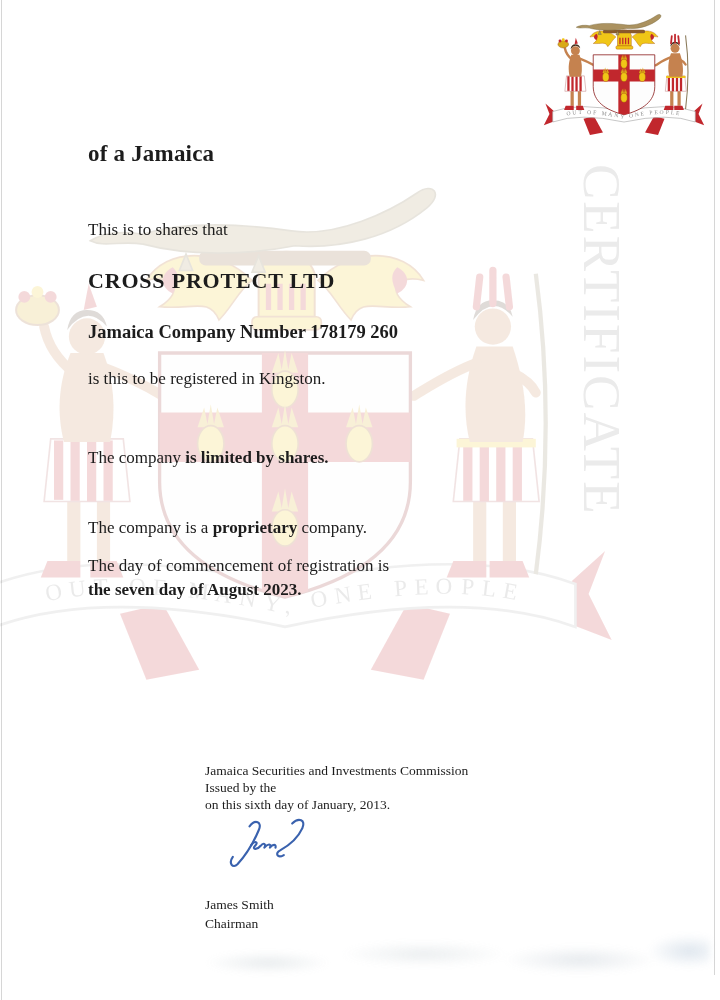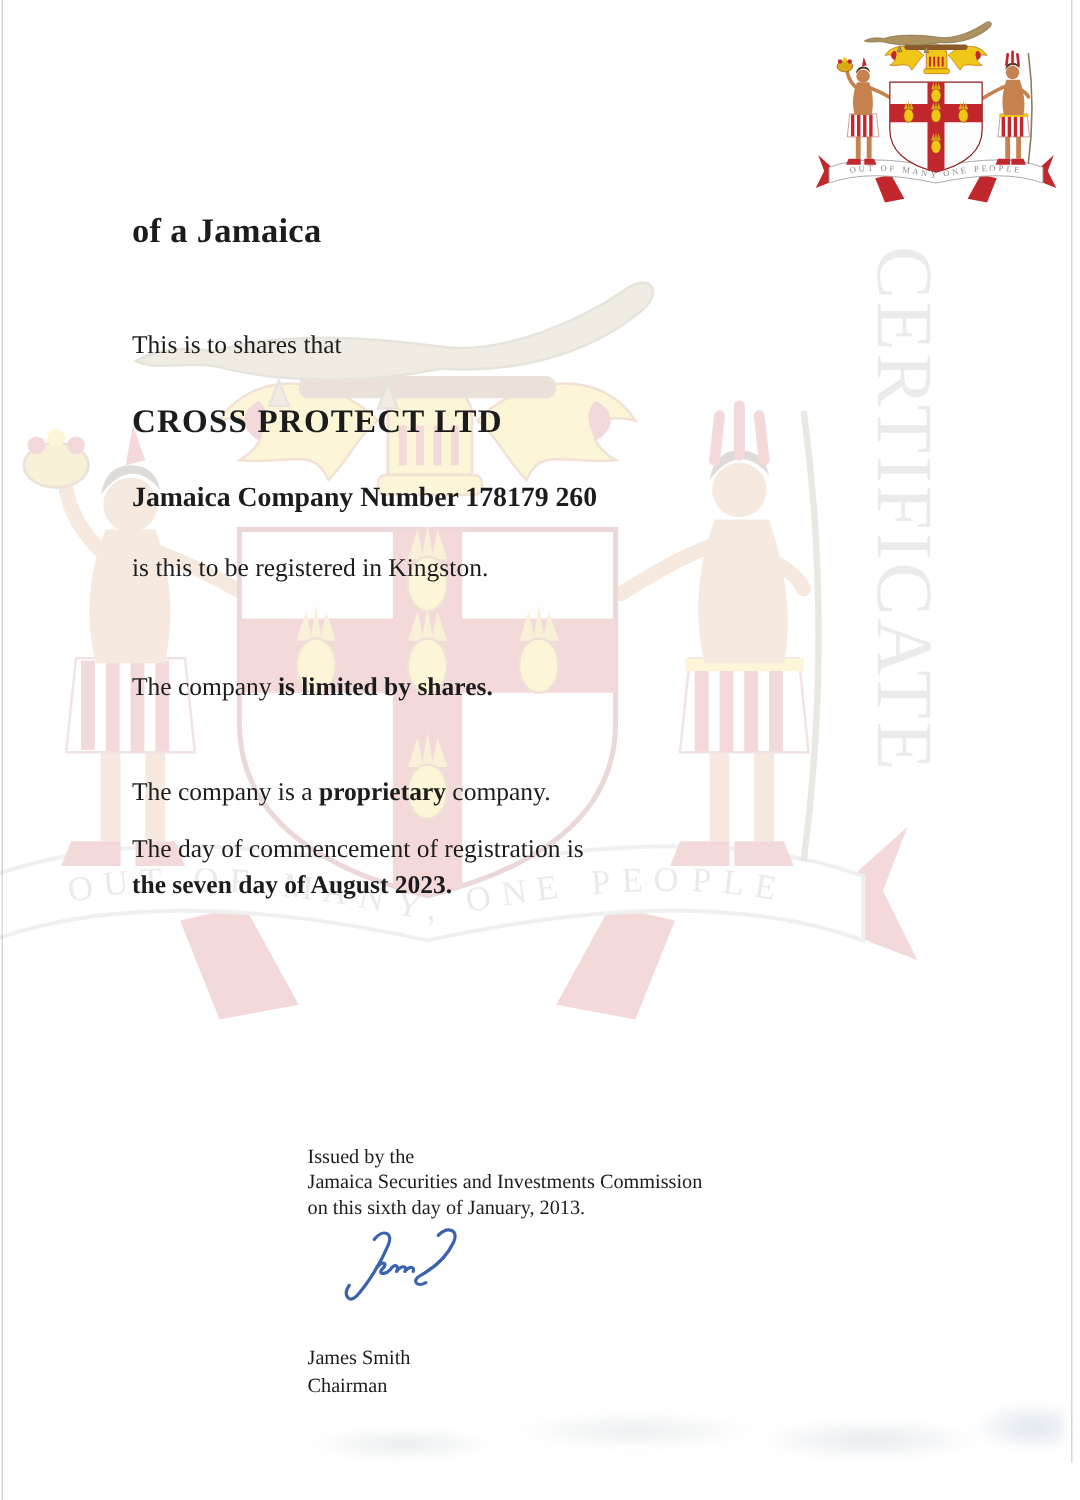--- a/index.html
+++ b/index.html
@@ -190,22 +190,22 @@
   <div class="abs shares"><span>The company </span><span class="b">is limited by shares.</span></div>
 
   <div class="abs prop"><span>The company is a </span><span class="b">proprietary</span><span> company.</span></div>
 
   <div class="abs comm">
     <div>The day of commencement of registration is</div>
     <div class="b">the seven day of August 2023.</div>
   </div>
 
   <div class="abs issued">
+    <div>Jamaica Securities and Investments Commission</div>
     <div>Issued by the</div>
-    <div>Jamaica Securities and Investments Commission</div>
     <div>on this sixth day of January, 2013.</div>
   </div>
 
   <svg class="abs" style="left:218px;top:815px;" width="102" height="56" viewBox="0 0 110 60">
     <path class="sig-path" d="M34,12 C40,4 48,7 44,16 C39,28 30,43 21,53 C16,58 11,52 16,45"></path>
     <path class="sig-path" d="M36,32 C40,27 44,29 40,33 C36,37 42,38 46,33 C49,29 52,31 50,35 C54,30 58,31 56,35 C59,31 63,31 62,35"></path>
     <path class="sig-path" d="M80,9 C87,2 95,5 91,14 C86,25 76,33 67,38 C61,41 64,47 71,43"></path>
   </svg>
 
   <div class="abs signat">

